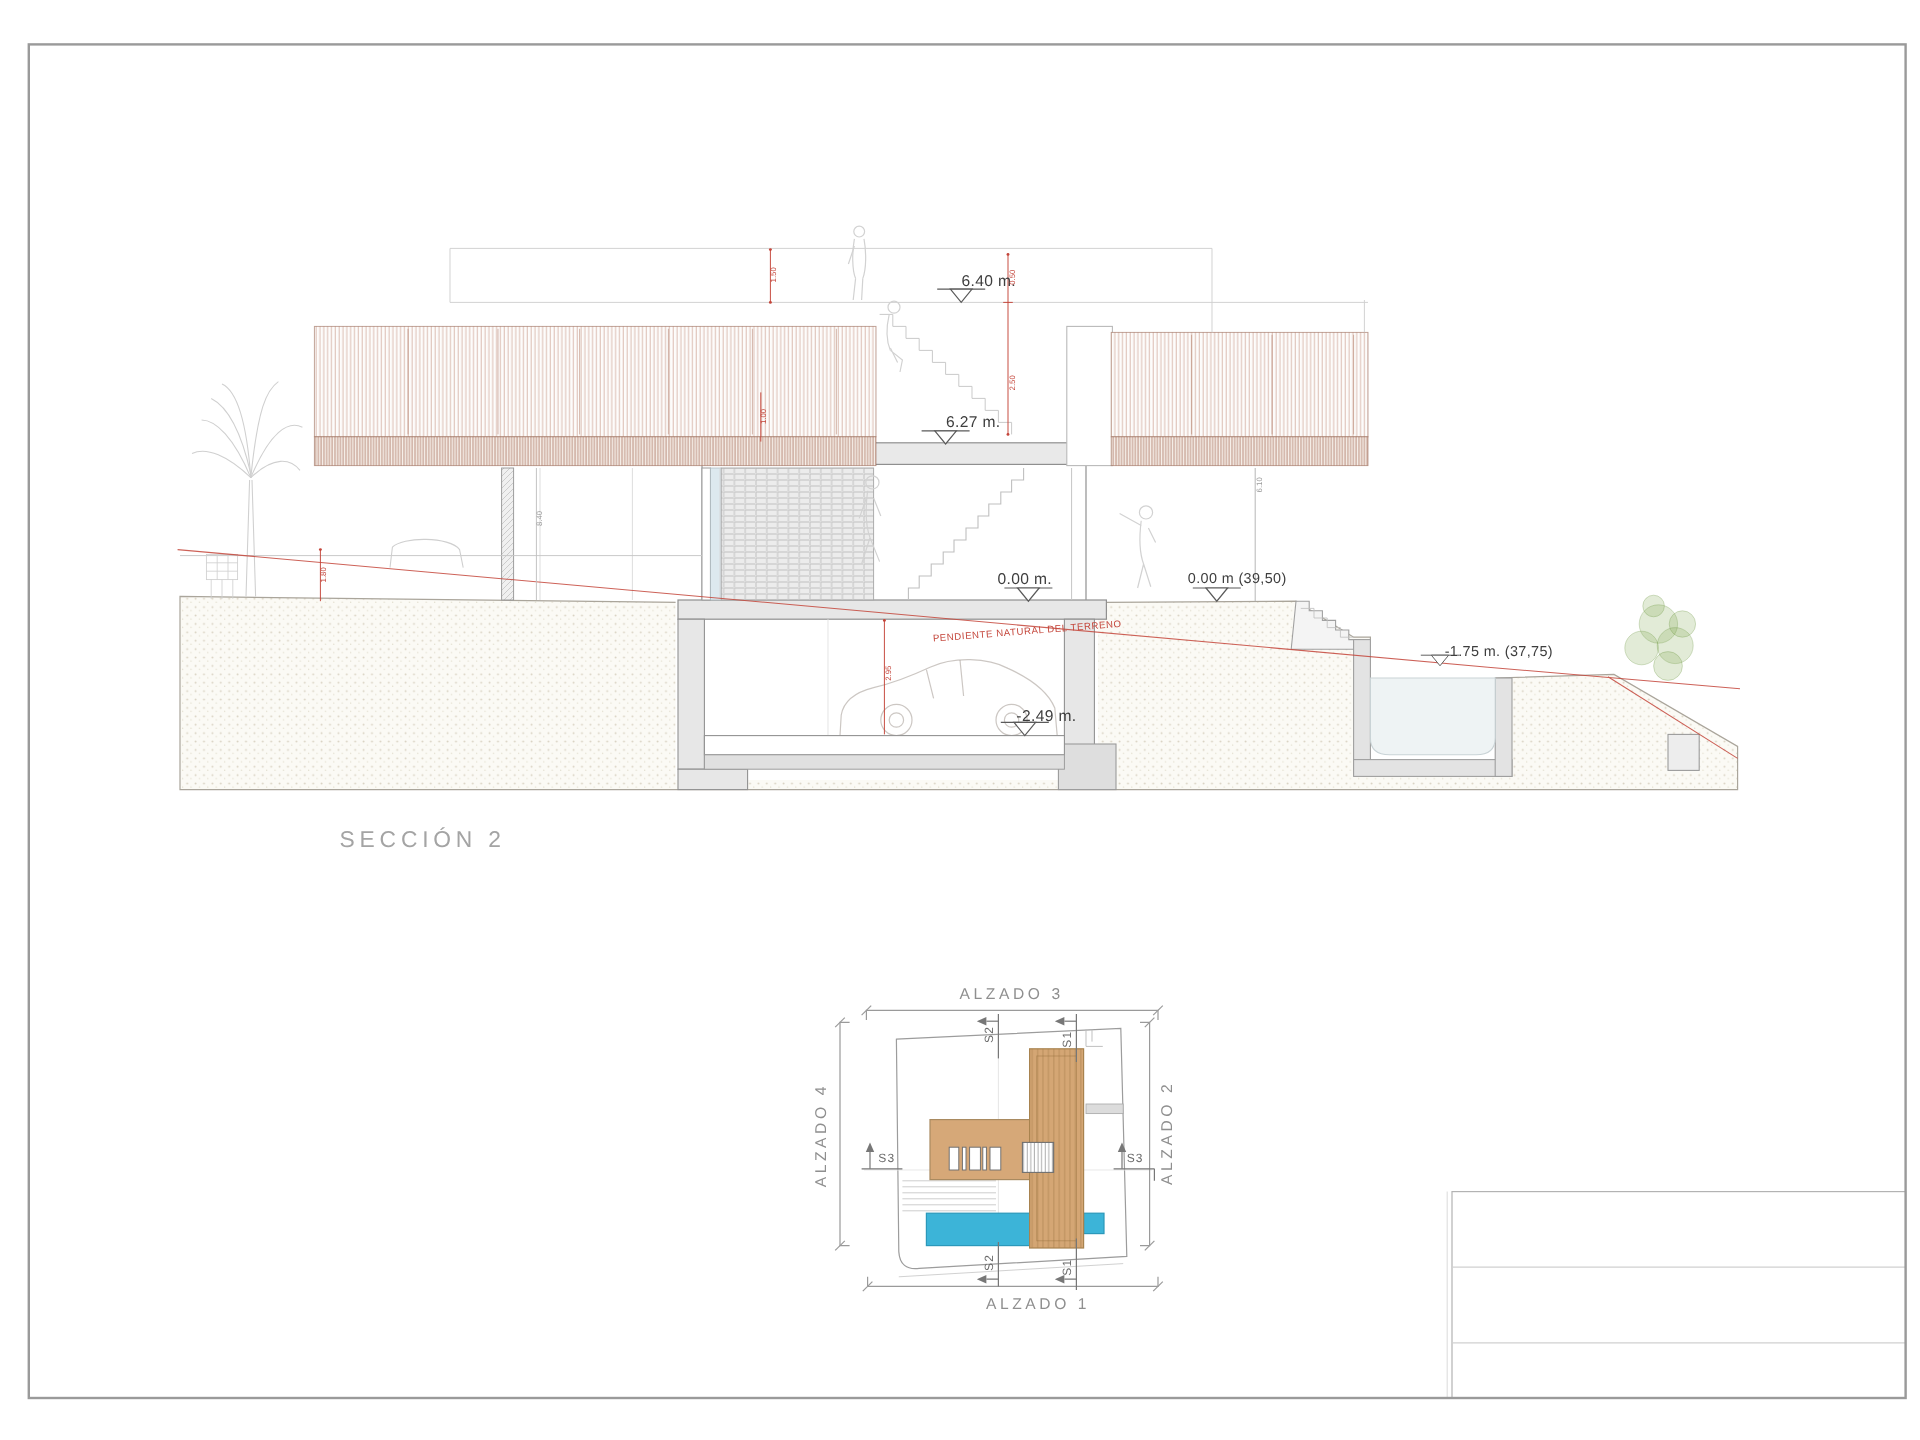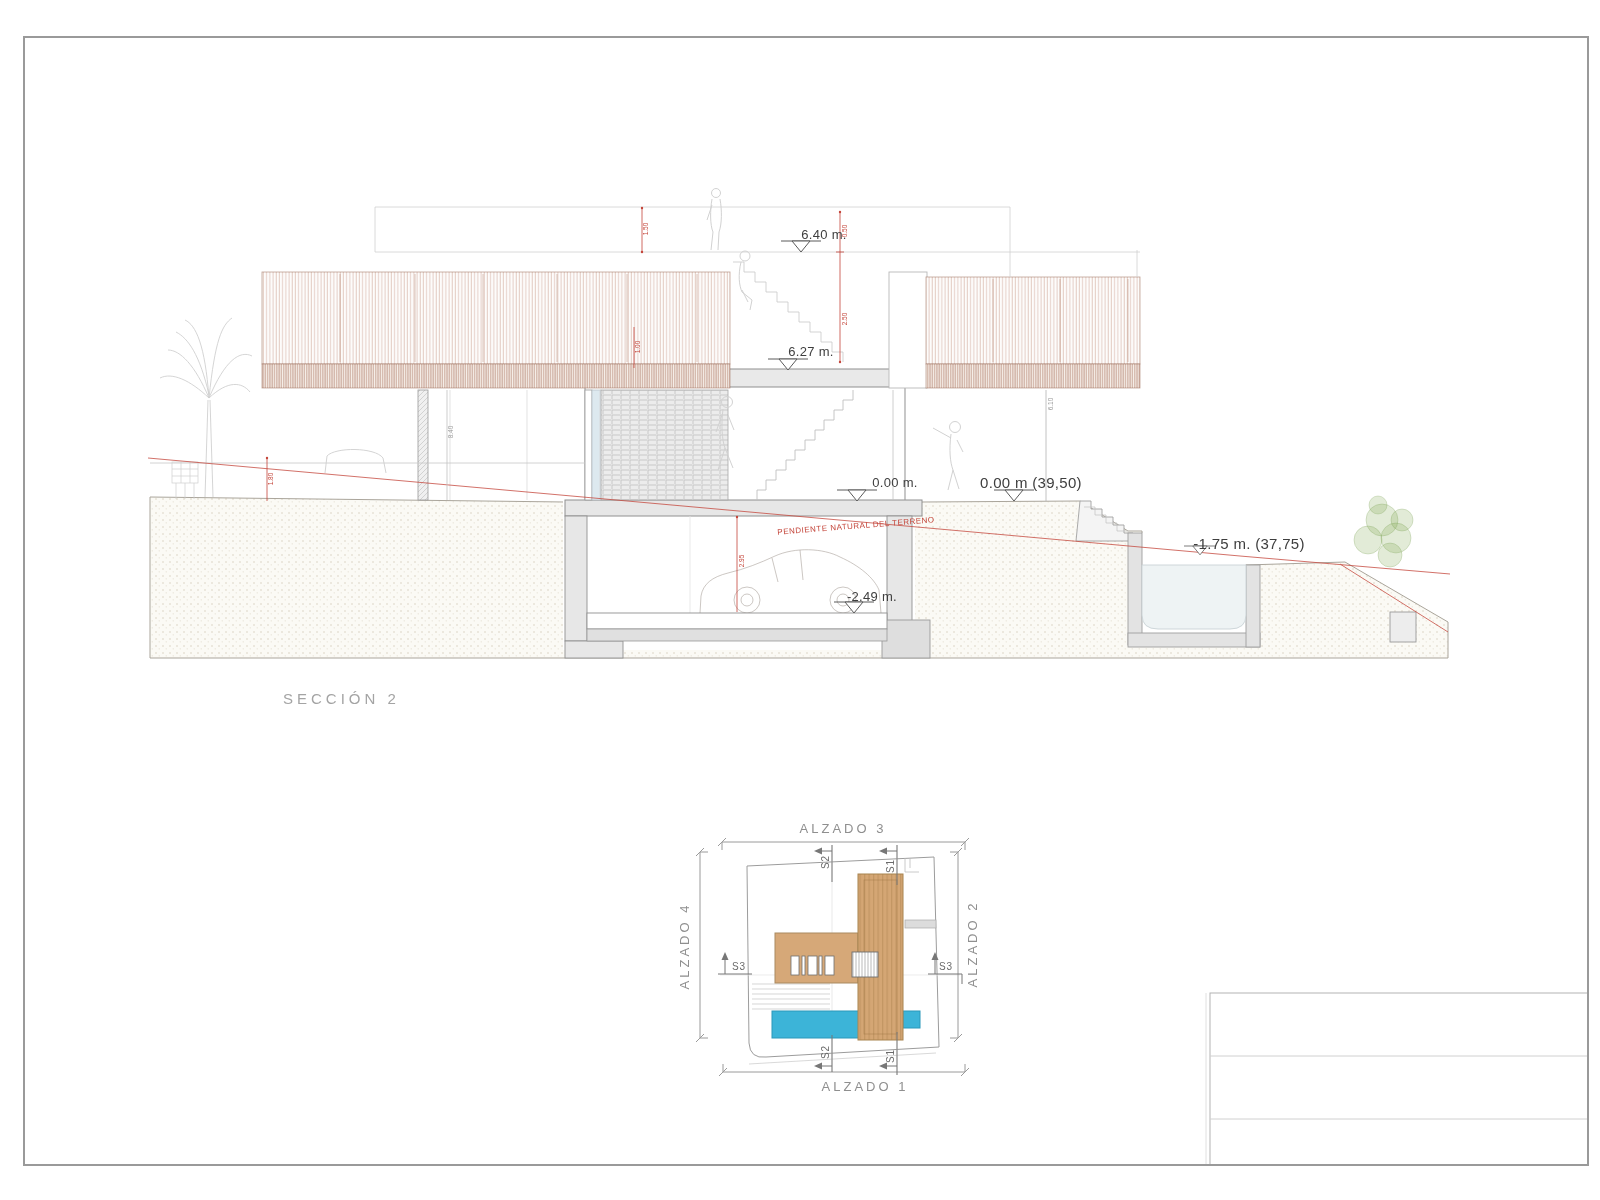--- a/index.html
+++ b/index.html
@@ -1,27 +1,27 @@
 <!DOCTYPE html>
 <html><head>
 <meta charset="utf-8">
 <style>
   html,body{margin:0;padding:0;background:#ffffff;}
   #sheet{position:relative;width:1600px;height:1197px;background:#ffffff;overflow:hidden;
          font-family:Liberation Sans, sans-serif;}
   #linework{position:absolute;left:0;top:0;}
   .lbl{position:absolute;white-space:nowrap;transform:translate(-50%,-50%);
        color:#3e3e3e;font-size:13px;letter-spacing:.3px;}
-  .lbl.small{font-size:15px;}
+  .lbl.small{font-size:12px;}
   .lbl.rot{transform:translate(-50%,-50%) rotate(-90deg);}
   .lbl.tiny{font-size:6.5px;color:#c4453a;transform:translate(-50%,-50%) rotate(-90deg);letter-spacing:0;}
   .lbl.tiny.gray{color:#9a9a9a;}
   .lbl.terrain{font-size:8px;color:#c4453a;letter-spacing:.5px;
        transform:translate(-50%,-50%) rotate(-4.5deg);}
-  .lbl.title{transform:none;font-size:15px;color:#a4a4a4;letter-spacing:4px;}
+  .lbl.title{transform:none;font-size:19px;color:#a4a4a4;letter-spacing:4px;}
   .lbl.alzado{font-size:13px;color:#8f8f8f;letter-spacing:3px;}
   .lbl.alzado.rot{transform:translate(-50%,-50%) rotate(-90deg);}
   .lbl.smark{font-size:10px;color:#6a6a6a;letter-spacing:1px;}
   .lbl.smark.rot{transform:translate(-50%,-50%) rotate(-90deg);}
 </style>
 </head>
 <body>
 
 <div id="sheet">
 
@@ -317,21 +317,21 @@
     <rect x="1210" y="993" width="378" height="172" fill="#ffffff" stroke="#b3b3b3" stroke-width="1"></rect>
     <line x1="1210" y1="1056" x2="1588" y2="1056" stroke="#d0d0d0" stroke-width="1"></line>
     <line x1="1210" y1="1119" x2="1588" y2="1119" stroke="#d0d0d0" stroke-width="1"></line>
   </g>
 
   <rect x="24" y="37" width="1564" height="1128" fill="none" stroke="#9a9a9a" stroke-width="2"></rect>
 </svg>
 
   <div class="lbl" style="left:824px;top:234px">6.40 m.</div>
   <div class="lbl" style="left:811px;top:351px">6.27 m.</div>
-  <div class="lbl" style="left:895px;top:482px">0.00 m.</div>
+  <div class="lbl" style="left:854px;top:482px">0.00 m.</div>
   <div class="lbl small" style="left:1031px;top:482px">0.00 m (39,50)</div>
   <div class="lbl small" style="left:1249px;top:543px">-1.75 m. (37,75)</div>
   <div class="lbl" style="left:872px;top:596px">-2.49 m.</div>
   <div class="lbl terrain" style="left:856px;top:526px">PENDIENTE NATURAL DEL TERRENO</div>
   <div class="lbl title" style="left:283px;top:690px">SECCIÓN 2</div>
 
   <div class="lbl tiny" style="left:645px;top:229px">1.50</div>
   <div class="lbl tiny" style="left:844px;top:231px">0.50</div>
   <div class="lbl tiny" style="left:844px;top:319px">2.50</div>
   <div class="lbl tiny" style="left:637px;top:347px">1.00</div>

